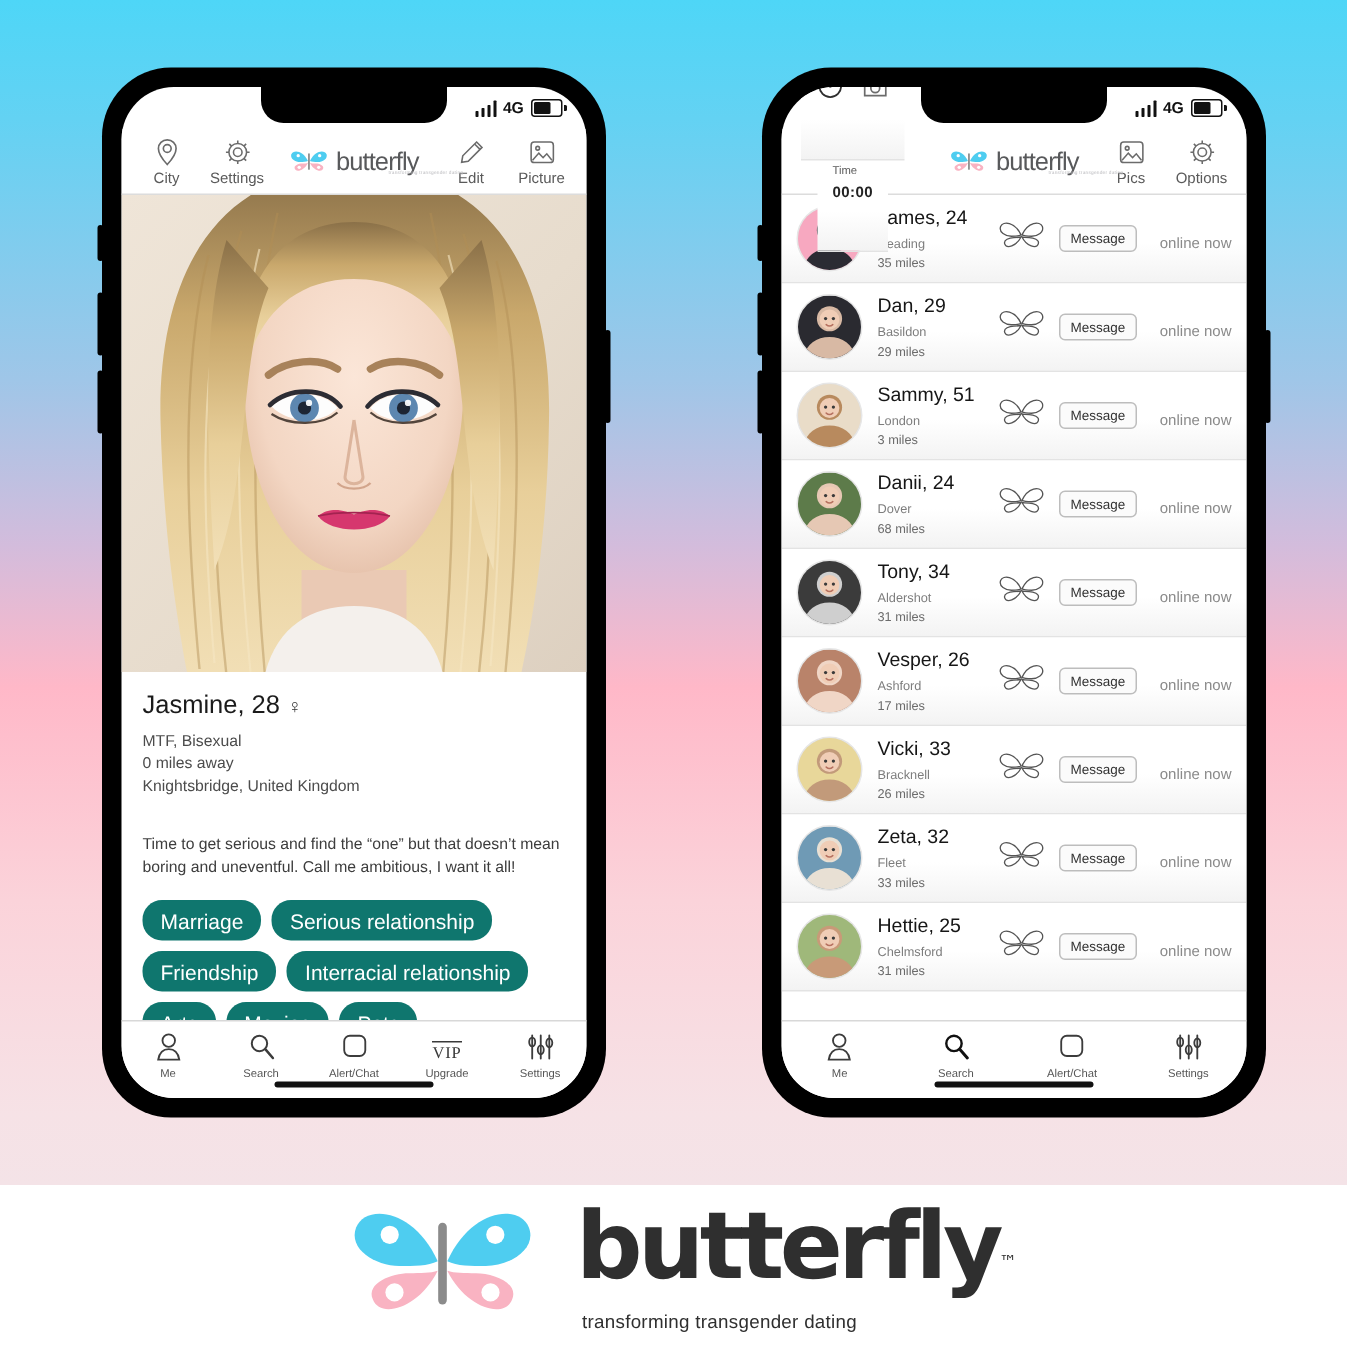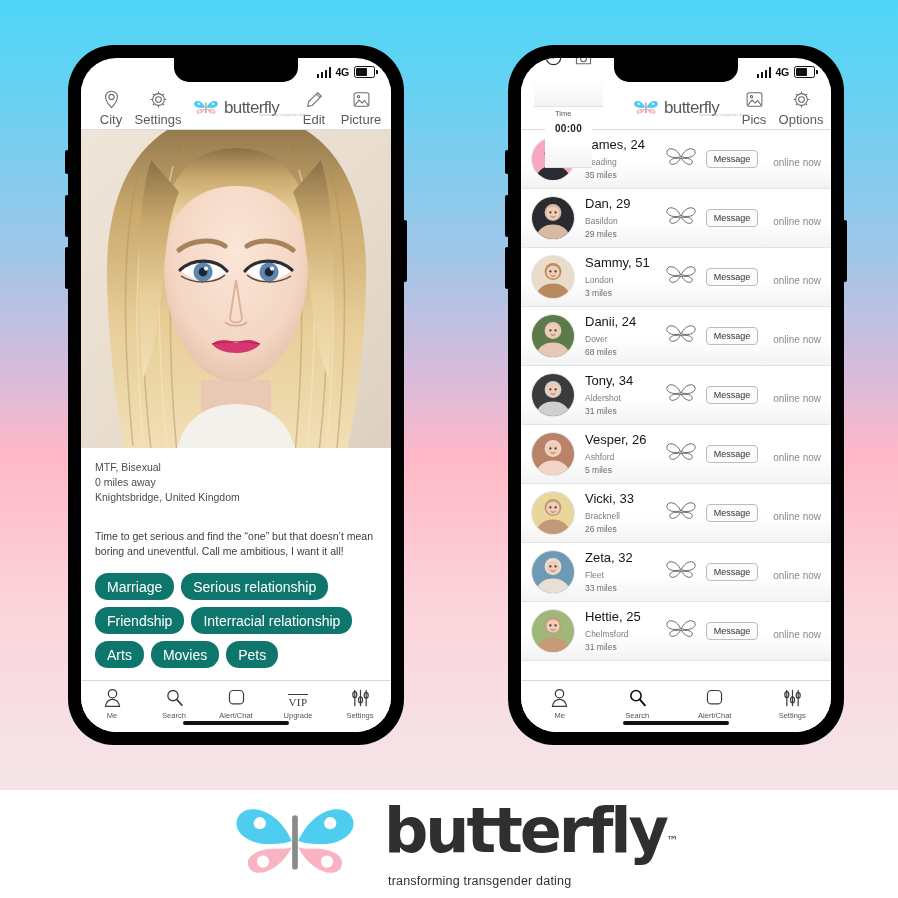--- a/index.html
+++ b/index.html
@@ -67,21 +67,21 @@
   .appbar{
     position:absolute;top:28px;left:0;right:0;height:44px;
     background:#fff;border-bottom:1px solid #dcdcdc;
     display:flex;align-items:center;z-index:20;box-sizing:border-box;
   }
   .hdr-group{display:flex;align-items:flex-start;gap:13px;}
   .hdr-left{padding-left:13px;}
   .hdr-right{padding-right:13px;margin-left:auto;}
   .hdr-item{display:flex;flex-direction:column;align-items:center;width:34px;}
   .hdr-item .gi{height:21px;display:flex;align-items:center;justify-content:center;}
-  .hdr-item .lbl{font-size:13px;color:#5a5a5a;margin-top:2px;white-space:nowrap;}
+  .hdr-item .lbl{font-size:10px;color:#5a5a5a;margin-top:2px;white-space:nowrap;}
   .hdr-time{display:flex;flex-direction:column;align-items:center;width:auto;}
   .hdr-time .row{display:flex;align-items:baseline;gap:5px;}
   .hdr-time .tval{font-size:10px;font-weight:bold;color:#222;letter-spacing:.3px;}
 
   
   .brand{
     position:absolute;left:50%;top:50%;transform:translate(-50%,-50%);
     display:flex;align-items:center;gap:5px;
   }
   .brand .bword{font-size:17px;color:#58595b;letter-spacing:-.6px;font-weight:normal;}
@@ -327,20 +327,24 @@
           <path d="M144 192 C149 197 161 197 166 192" stroke="#d2a58c" stroke-width="1.6" fill="none"></path>
 
           <path d="M131 214 C140 207 150 211 155 213 C160 211 170 207 179 214 C170 226 140 226 131 214 Z" fill="#d6376e"></path>
           <path d="M131 214 C143 211 167 211 179 214" stroke="#a32350" stroke-width="1.2" fill="none"></path>
 
           <path d="M96 318 C104 288 126 274 155 274 C184 274 206 288 214 318 Z" fill="#f4f0ec"></path>
         </svg>
       </div>
 
       <div class="profile-info">
+        <div class="pname">
+          <span>Jasmine, 28</span>
+          <span class="vsym">♀</span>
+        </div>
         <div class="pmeta">MTF, Bisexual</div>
         <div class="pmeta">0 miles away</div>
         <div class="pmeta">Knightsbridge, United Kingdom</div>
         <div class="pbio">Time to get serious and find the “one” but that doesn’t mean boring and uneventful. Call me ambitious, I want it all!</div>
         <div class="tags">
           <span class="tag">Marriage</span>
           <span class="tag">Serious relationship</span>
           <span class="tag">Friendship</span>
           <span class="tag">Interracial relationship</span>
           <span class="tag">Arts</span>
@@ -660,21 +664,21 @@
                 <circle cx="21" cy="15.5" r="8.4" fill="#f0d6c6"></circle>
                 <path d="M3 42c2.6-10 9.4-14.4 18-14.4S36.4 32 39 42z" fill="#f0d6c6"></path>
                 <circle cx="21" cy="16" r="6.6" fill="#f0cdb6"></circle>
                 <circle cx="18.4" cy="15.4" r="1.1" fill="#3a3a3a"></circle>
                 <circle cx="23.6" cy="15.4" r="1.1" fill="#3a3a3a"></circle>
                 <path d="M18.8 19.4c1.4 1.2 3 1.2 4.4 0" stroke="#b5705f" stroke-width="1" fill="none" stroke-linecap="round"></path>
               </svg></div>
             <div class="rowtext">
               <div class="rname">Vesper, 26</div>
               <div class="rcity">Ashford</div>
-              <div class="rdist">5 miles</div>
+              <div class="rdist">17 miles</div>
             </div>
             <div class="rowright">
               <span><svg width="32" height="26" viewBox="0 0 40 30">
                   <g fill="none" stroke="#555" stroke-width="1.1">
                     <path d="M19.6 14.5 C14.6 3.6 4.6 2.6 2.6 7.6 C0.9 12.1 6.6 15.6 11.6 15.6 C14.6 15.6 17.6 15.6 19.6 14.5 Z"></path>
                     <path d="M20.4 14.5 C25.4 3.6 35.4 2.6 37.4 7.6 C39.1 12.1 33.4 15.6 28.4 15.6 C25.4 15.6 22.4 15.6 20.4 14.5 Z"></path>
                     <path d="M19.6 16.2 C15.6 24.2 7.6 26.2 6.1 22.2 C4.6 18.7 10.1 16.7 13.6 16.7 C16.1 16.7 18.1 16.7 19.6 16.2 Z"></path>
                     <path d="M20.4 16.2 C24.4 24.2 32.4 26.2 33.9 22.2 C35.4 18.7 29.9 16.7 26.4 16.7 C23.9 16.7 21.9 16.7 20.4 16.2 Z"></path>
                   </g>
                 </svg></span>

